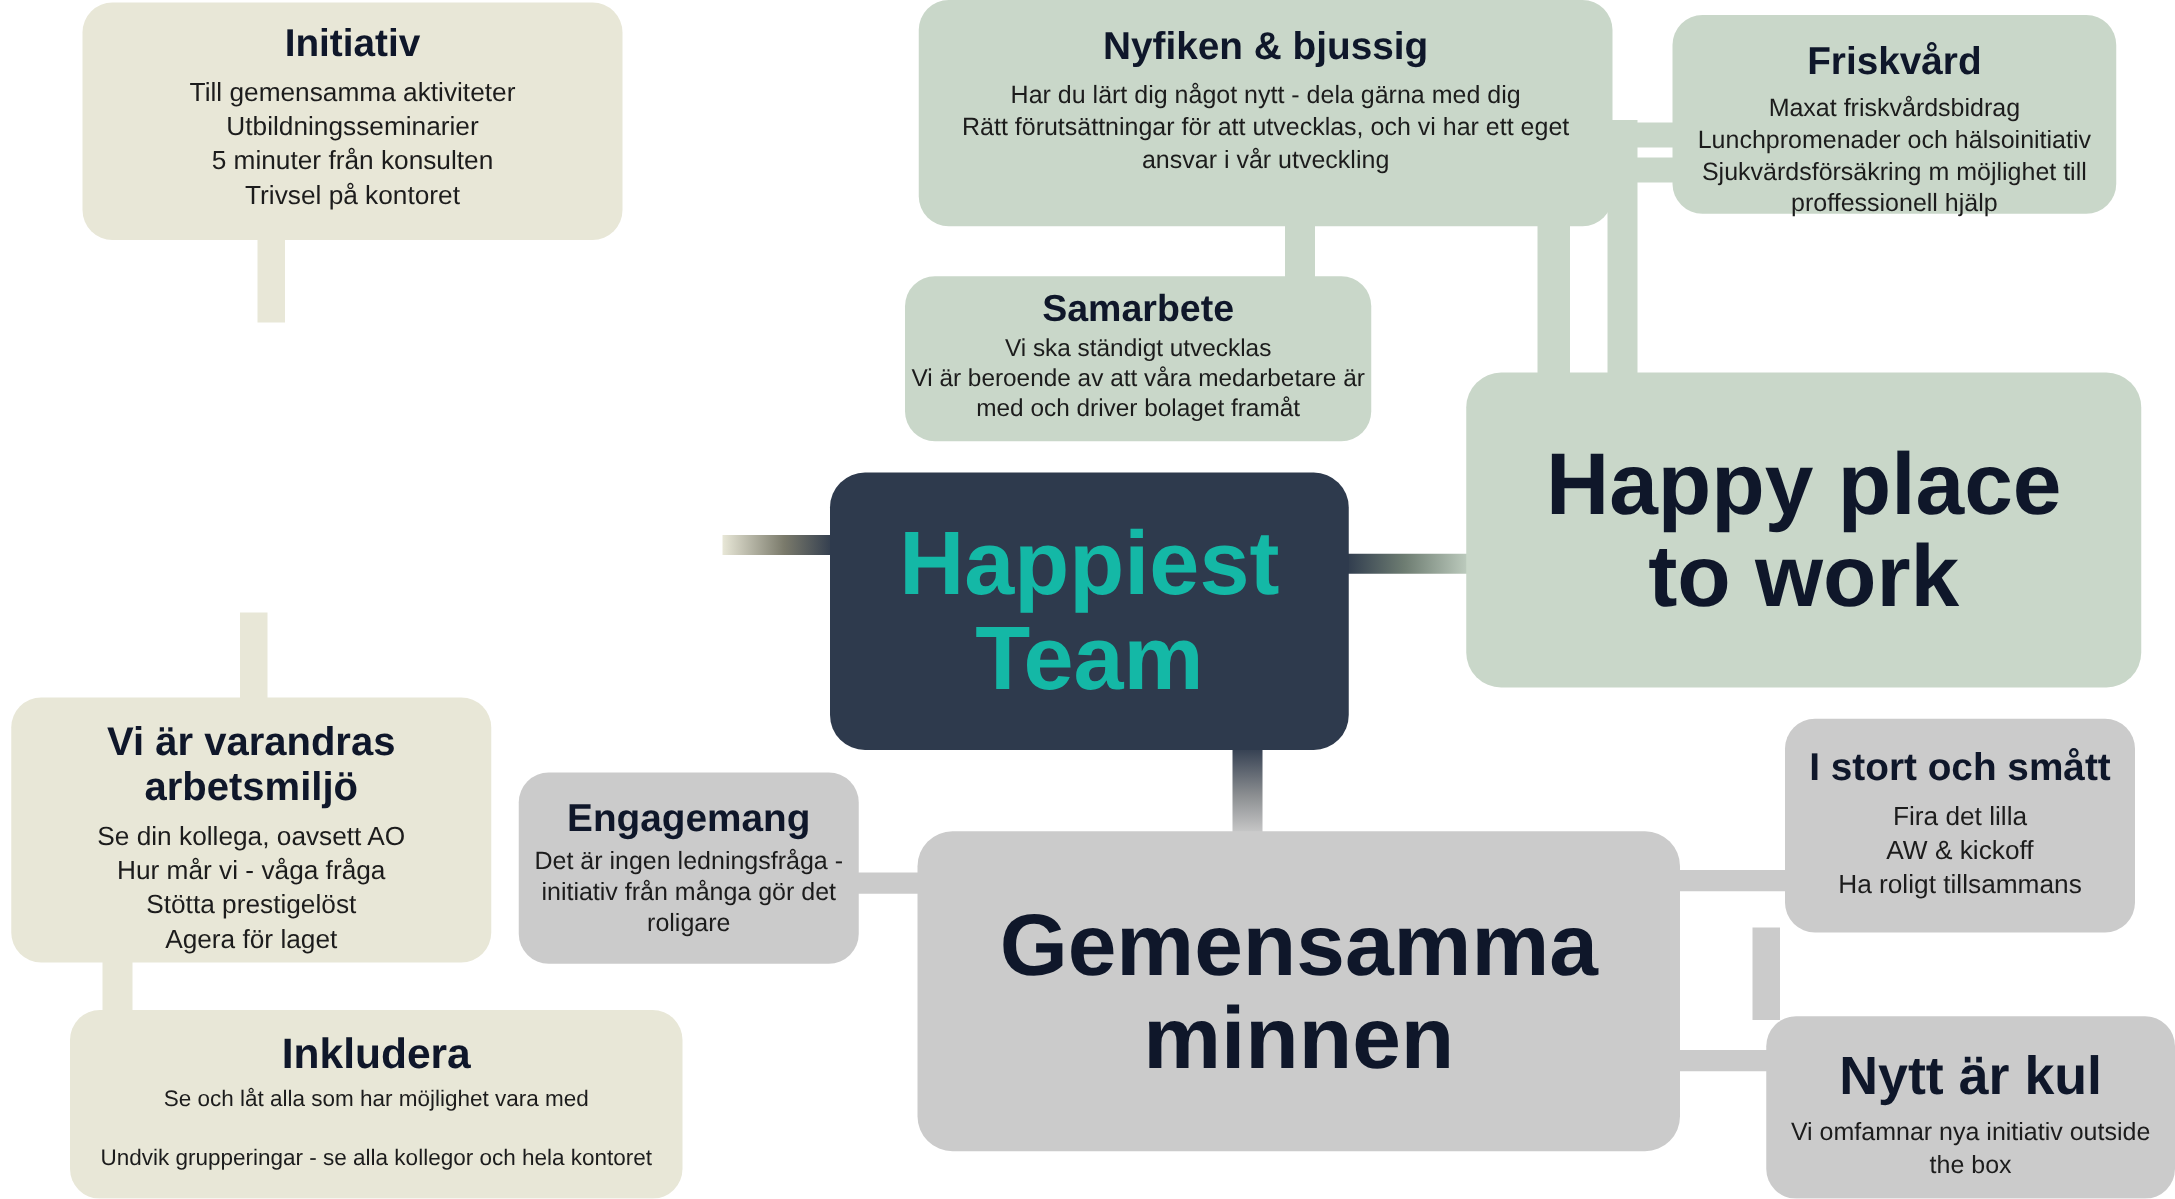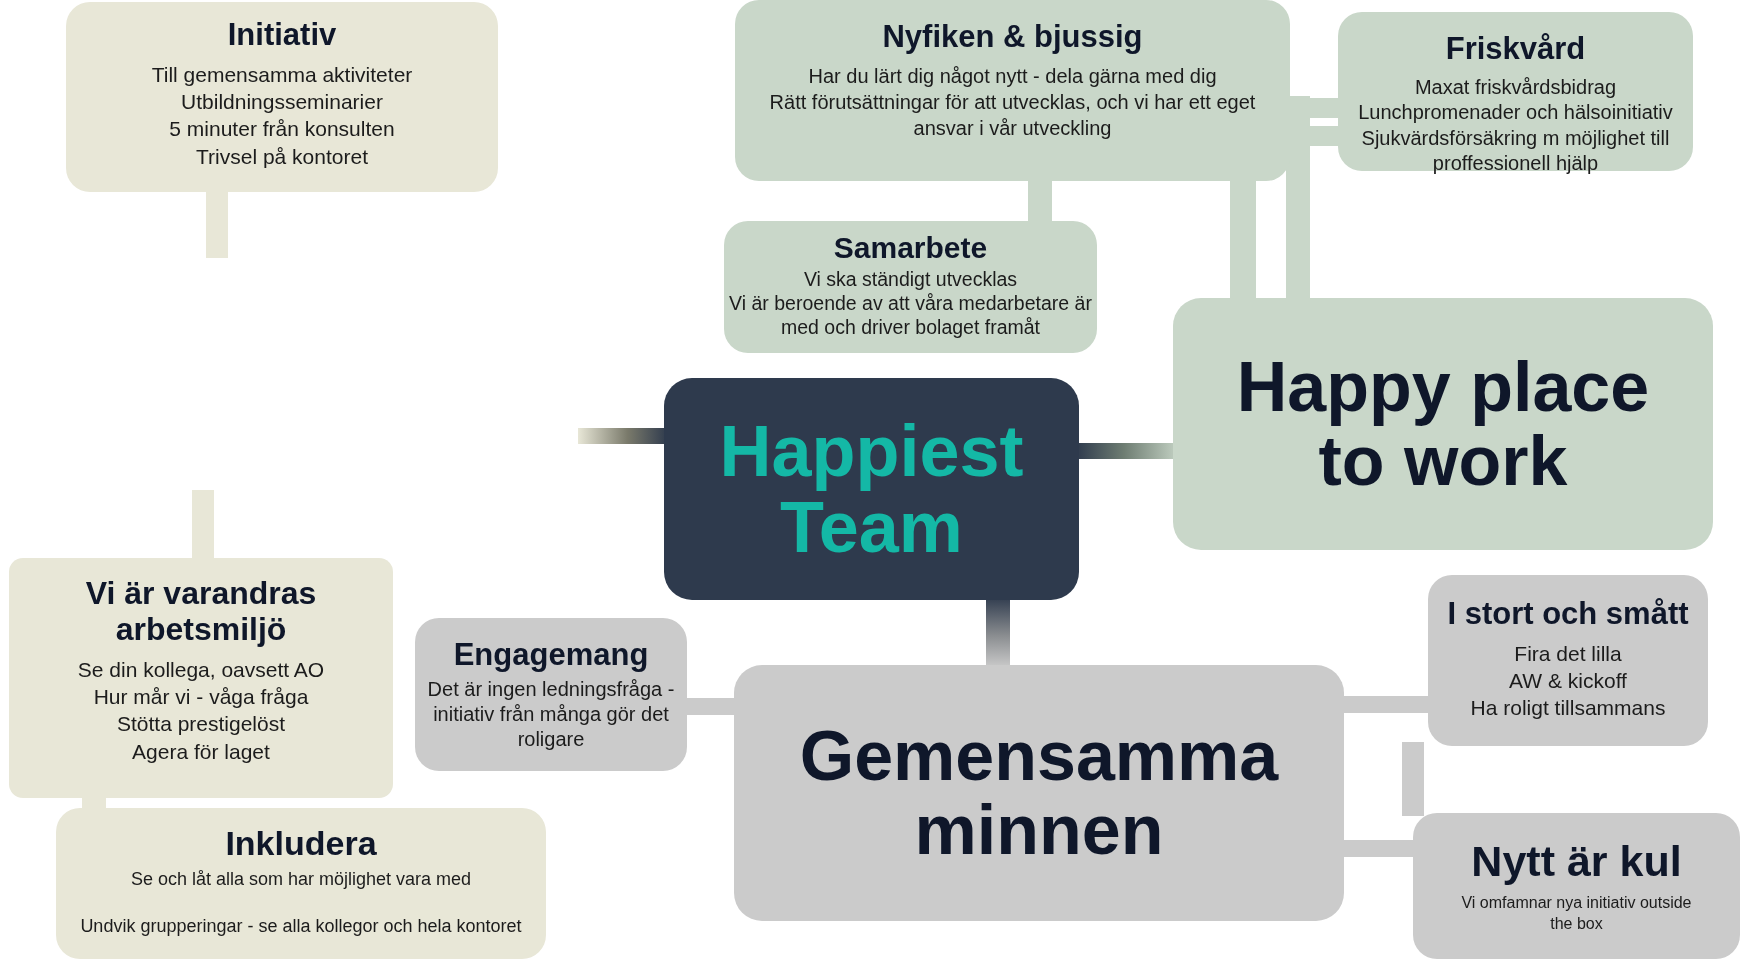--- a/index.html
+++ b/index.html
@@ -39,21 +39,21 @@
   .r24{border-radius:24px;}
   .r28{border-radius:28px;}
   .title{font-weight:bold;color:#0f172a;white-space:pre-line;line-height:1.12;}
   .body{color:#1c1c1c;white-space:pre-line;font-size:21px;line-height:1.3;margin-top:8px;}
   .big .title{line-height:1.06;}
   .vcenter{display:flex;align-items:center;justify-content:center;}
   .n-initiativ{left:66px;top:2px;width:432px;height:190px;padding-top:16px;}
   .n-initiativ .title{font-size:31px;}
   .n-medarbetarskap{left:20px;top:255px;width:562px;height:238px;}
   .n-medarbetarskap .title{font-size:74px;}
-  .n-viar{left:9px;top:558px;width:384px;height:240px;padding-top:18px;border-radius:14px;}
+  .n-viar{left:9px;top:558px;width:384px;height:212px;padding-top:18px;}
   .n-viar .title{font-size:32px;}
   .n-inkludera{left:56px;top:808px;width:490px;height:151px;padding-top:16px;}
   .n-inkludera .title{font-size:34px;}
   .n-inkludera .body{font-size:18px;margin-top:6px;}
   .n-happiest{left:664px;top:378px;width:415px;height:222px;}
   .n-happiest .title{font-size:72px;color:#14b8a6;}
   .n-nyfiken{left:735px;top:0px;width:555px;height:181px;padding-top:20px;}
   .n-nyfiken .title{font-size:31px;}
   .n-nyfiken .body{font-size:20px;}
   .n-samarbete{left:724px;top:221px;width:373px;height:132px;padding-top:10px;}
@@ -66,21 +66,21 @@
   .n-happyplace .title{font-size:70px;}
   .n-engagemang{left:415px;top:618px;width:272px;height:153px;padding-top:20px;}
   .n-engagemang .title{font-size:31px;}
   .n-engagemang .body{font-size:20px;margin-top:4px;line-height:1.26;}
   .n-gemensamma{left:734px;top:665px;width:610px;height:256px;}
   .n-gemensamma .title{font-size:70px;}
   .n-istort{left:1428px;top:575px;width:280px;height:171px;padding-top:22px;}
   .n-istort .title{font-size:31px;}
   .n-nytt{left:1413px;top:813px;width:327px;height:146px;padding-top:24px;}
   .n-nytt .title{font-size:43px;}
-  .n-nytt .body{font-size:16px;}
+  .n-nytt .body{font-size:20px;}
 </style>
 </head>
 <body>
 
 <div id="canvas">
 
   <div class="conn c-beige cn-init"></div>
   <div class="conn c-beige cn-medviar"></div>
   <div class="conn c-beige cn-viarink"></div>
   <div class="conn c-grad-beige-navy cn-medhap"></div>

